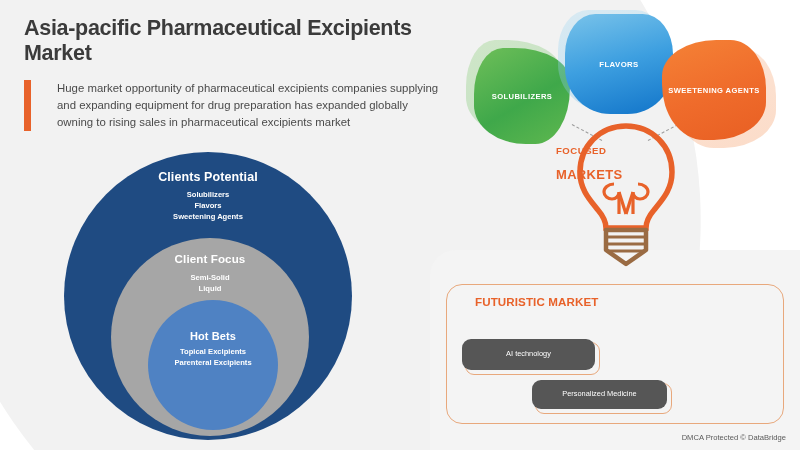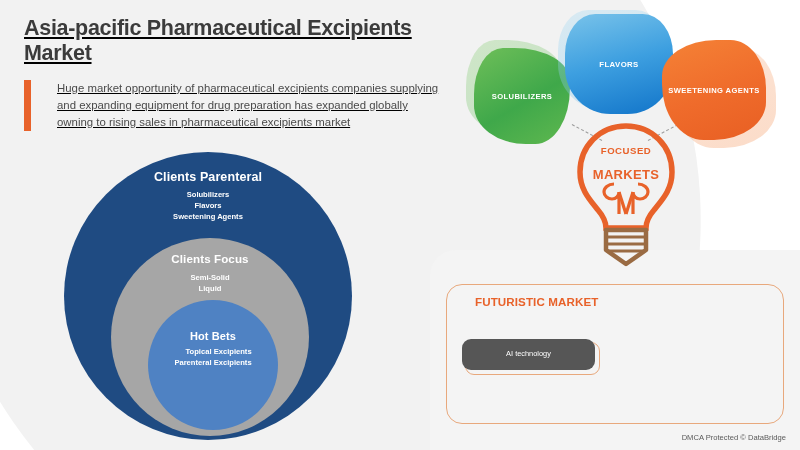--- a/index.html
+++ b/index.html
@@ -29,21 +29,21 @@
   .bg-wash2 {
     position: absolute;
     left: 430px; top: 250px;
     width: 430px; height: 240px;
     background: #f4f4f4;
     border-radius: 26px;
     z-index: 0;
   }
 
   
-  .header { position: absolute; left: 24px; top: 16px; width: 420px; z-index: 5; text-decoration: underline; }
+  .header { position: absolute; left: 24px; top: 16px; width: 420px; z-index: 5; }
   .title {
     font-size: 21.5px; font-weight: bold; color: #3b3b3b;
     line-height: 1.16; letter-spacing: -0.3px;
   }
   .subtitle-wrap {
     display: flex; align-items: stretch; margin-top: 14px;
   }
   .accent-bar { width: 7px; background: #e8622a; flex: 0 0 7px; margin-right: 10px; }
   .subtitle {
     font-size: 11.4px; color: #4a4a4a; line-height: 1.48; max-width: 392px; margin-left: 16px;
@@ -66,21 +66,21 @@
   }
   .ring-inner {
     left: 84px; top: 148px; width: 130px; height: 130px;
     background: #4f82c3; padding-top: 30px;
   }
   .ring-title { font-size: 12.5px; font-weight: bold; letter-spacing: 0.1px; }
   .ring-title.sm { font-size: 11.6px; }
   .ring-title.xs { font-size: 11px; }
   .ring-list { margin-top: 5px; font-size: 7.6px; line-height: 1.48; font-weight: bold; }
   .ring-mid .ring-list { margin-top: 7px; }
-  .ring-inner .ring-list { margin-top: 4px; text-align: right; }
+  .ring-inner .ring-list { margin-top: 4px; }
 
   
   .blobs { position: absolute; left: 460px; top: 8px; width: 330px; height: 140px; z-index: 4; }
   .blob {
     position: absolute;
     display: flex; align-items: center; justify-content: center;
     color: #fff; font-weight: bold; letter-spacing: 0.4px;
     text-align: center;
   }
   .blob-shape {
@@ -121,21 +121,21 @@
   
   .connector { position: absolute; z-index: 3; border-top: 1.4px dashed #9b9b9b; }
   .conn-left  { left: 568px; top: 140px; width: 34px; transform: rotate(28deg); transform-origin: right center; }
   .conn-right { left: 648px; top: 140px; width: 34px; transform: rotate(-28deg); transform-origin: left center; }
 
   
   .bulb { position: absolute; left: 556px; top: 118px; width: 140px; height: 150px; z-index: 4; }
   .bulb svg { display: block; }
   .bulb-text {
     position: absolute; left: 0; top: 28px; width: 140px;
-    text-align: center; color: #e8622a; line-height: 1.0;
+    color: #e8622a; line-height: 1.0;
   }
   .bulb-text .l1 { font-size: 9.6px; font-weight: bold; letter-spacing: 0.5px; }
   .bulb-text .l2 { font-size: 13px; font-weight: bold; letter-spacing: 0.3px; margin-top: 12px; }
 
   
   .opps {
     position: absolute; left: 446px; top: 284px;
     width: 338px; height: 140px;
     border: 1px solid #e8a87c; border-radius: 16px;
     z-index: 5;
@@ -176,28 +176,28 @@
     <div class="title">Asia-pacific Pharmaceutical Excipients Market</div>
     <div class="subtitle-wrap">
       <div class="accent-bar"></div>
       <div class="subtitle">Huge market opportunity of pharmaceutical excipients companies supplying and expanding equipment for drug preparation has expanded globally owning to rising sales in pharmaceutical excipients market</div>
     </div>
   </div>
 
   <div class="circles">
 
     <div class="ring ring-outer">
-      <div class="ring-title">Clients Parenteral</div>
+      <div class="ring-title">Clients Potential</div>
       <div class="ring-list" style="white-space:pre-line">Solubilizers
 Flavors
 Sweetening Agents</div>
     </div>
 
     <div class="ring ring-mid">
-      <div class="ring-title sm">Clients Focus</div>
+      <div class="ring-title sm">Client Focus</div>
       <div class="ring-list" style="white-space:pre-line">Semi-Solid
 Liquid</div>
     </div>
 
     <div class="ring ring-inner">
       <div class="ring-title xs">Hot Bets</div>
       <div class="ring-list" style="white-space:pre-line">Topical Excipients
 Parenteral Excipients</div>
     </div>
 
@@ -253,18 +253,21 @@
       <div class="opps-titles">
         <div class="opps-t1">FUTURISTIC MARKET</div>
       </div>
     </div>
 
     <div class="chip-slot slot-1">
       <div class="chip">AI technology</div>
     </div>
 
 
+    <div class="chip-slot slot-3">
+      <div class="chip">Personalized Medicine</div>
+    </div>
 
   </div>
 
   <div class="footer">DMCA Protected © DataBridge</div>
 
 </div>
 
 </body></html>

